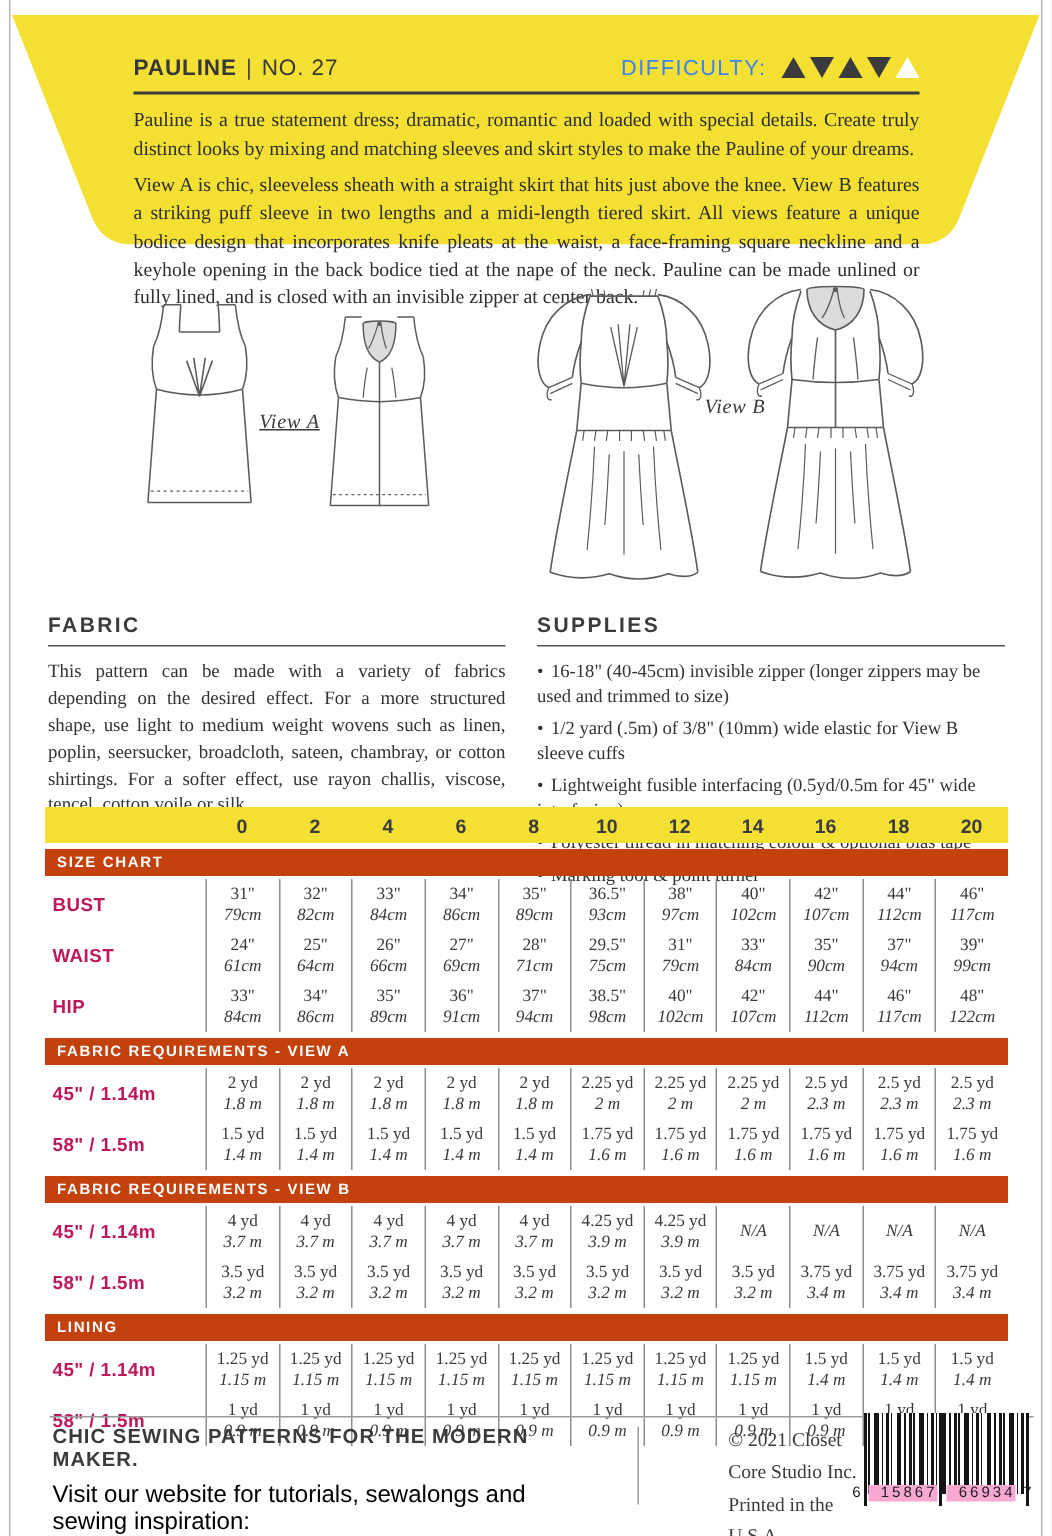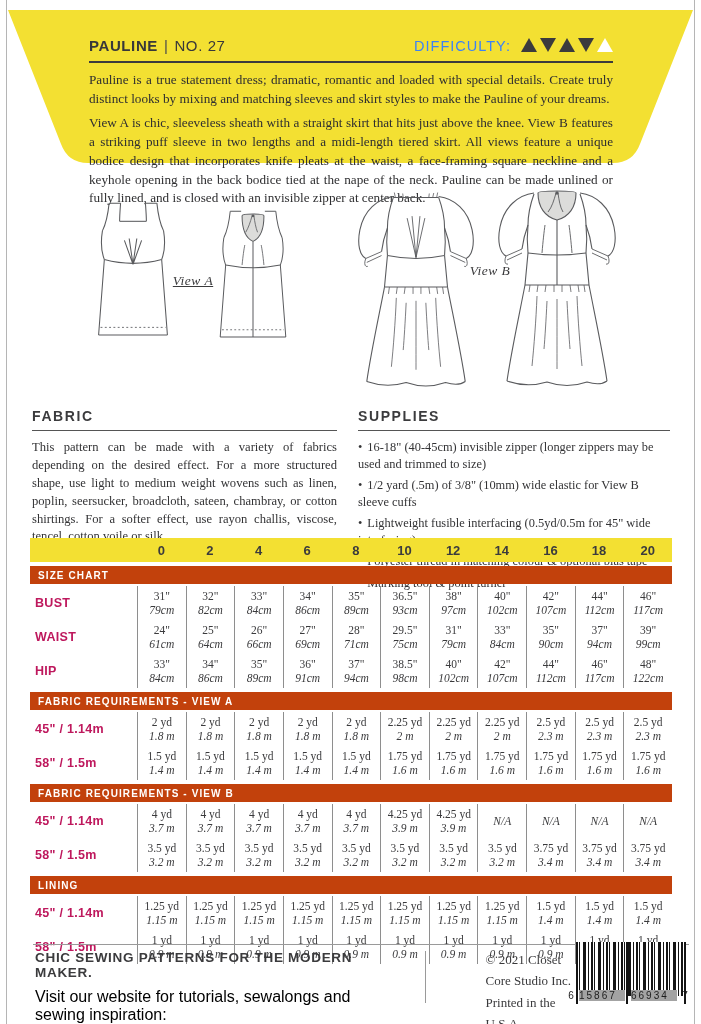--- a/index.html
+++ b/index.html
@@ -81,21 +81,21 @@
         background:repeating-linear-gradient(90deg,
           #141414 0px,#141414 2px,#ffffff 2px,#ffffff 3px,
           #141414 3px,#141414 4px,#ffffff 4px,#ffffff 7px,
           #141414 7px,#141414 10px,#ffffff 10px,#ffffff 12px,
           #141414 12px,#141414 13px,#ffffff 13px,#ffffff 15px);}
   .bc-guard{position:absolute;top:2px;width:2px;height:62px;background:#141414;}
   .g-left{left:10px;} .g-mid{left:60px;} .g-right{right:4px;}
   .bc-nums{position:absolute;left:0;right:0;top:50px;display:flex;align-items:flex-end;
            font-size:10px;color:#1c1c1c;}
   .bc-nums .n-edge{width:10px;text-align:center;background:transparent;}
-  .bc-nums .bc-box{flex:1;text-align:left;background:#a3a3a3;margin:0 3px;letter-spacing:2px;}
+  .bc-nums .bc-box{flex:1;text-align:right;background:#f9a8d4;margin:0 3px;letter-spacing:2px;}
 </style>
 </head>
 <body>
 
 <div class="page">
   <div class="page-edge edge-left"></div>
   <div class="page-edge edge-right"></div>
 
   <div class="flap">
     <svg class="flap-bg" viewBox="0 0 685 153" preserveAspectRatio="none">

